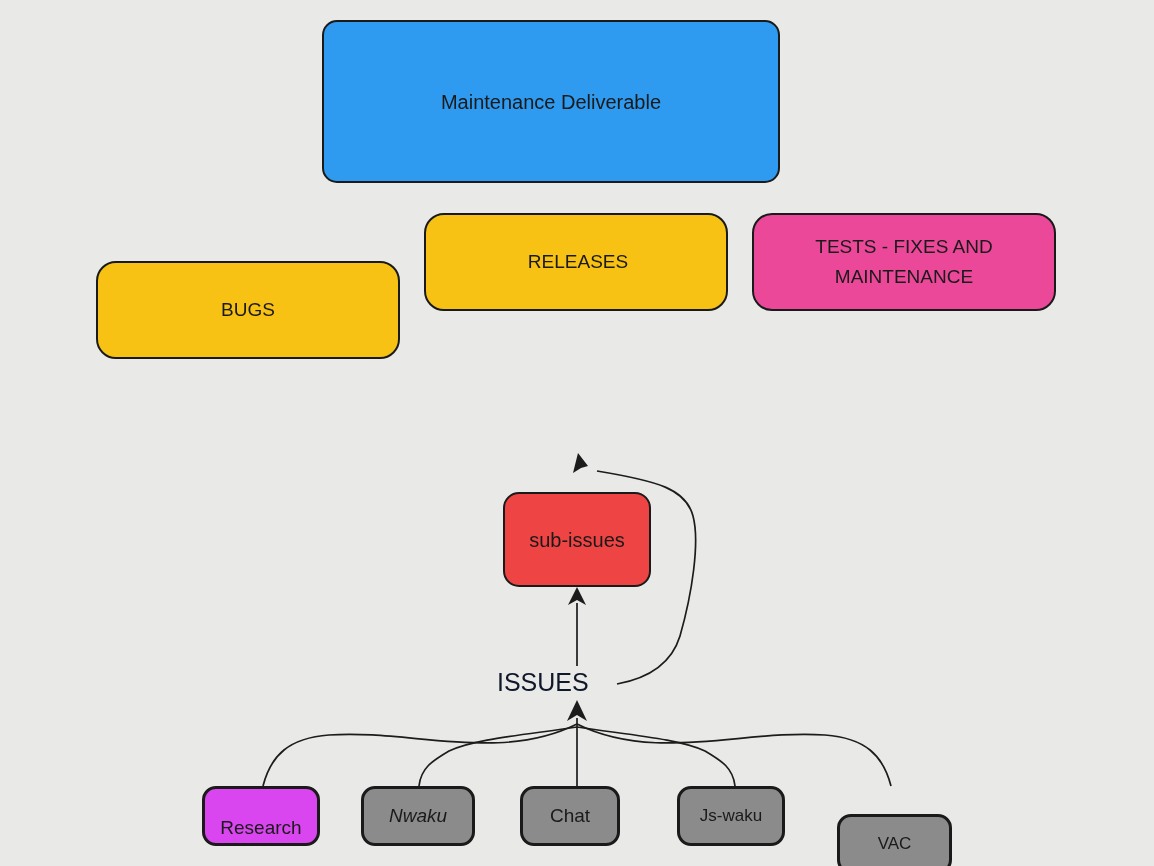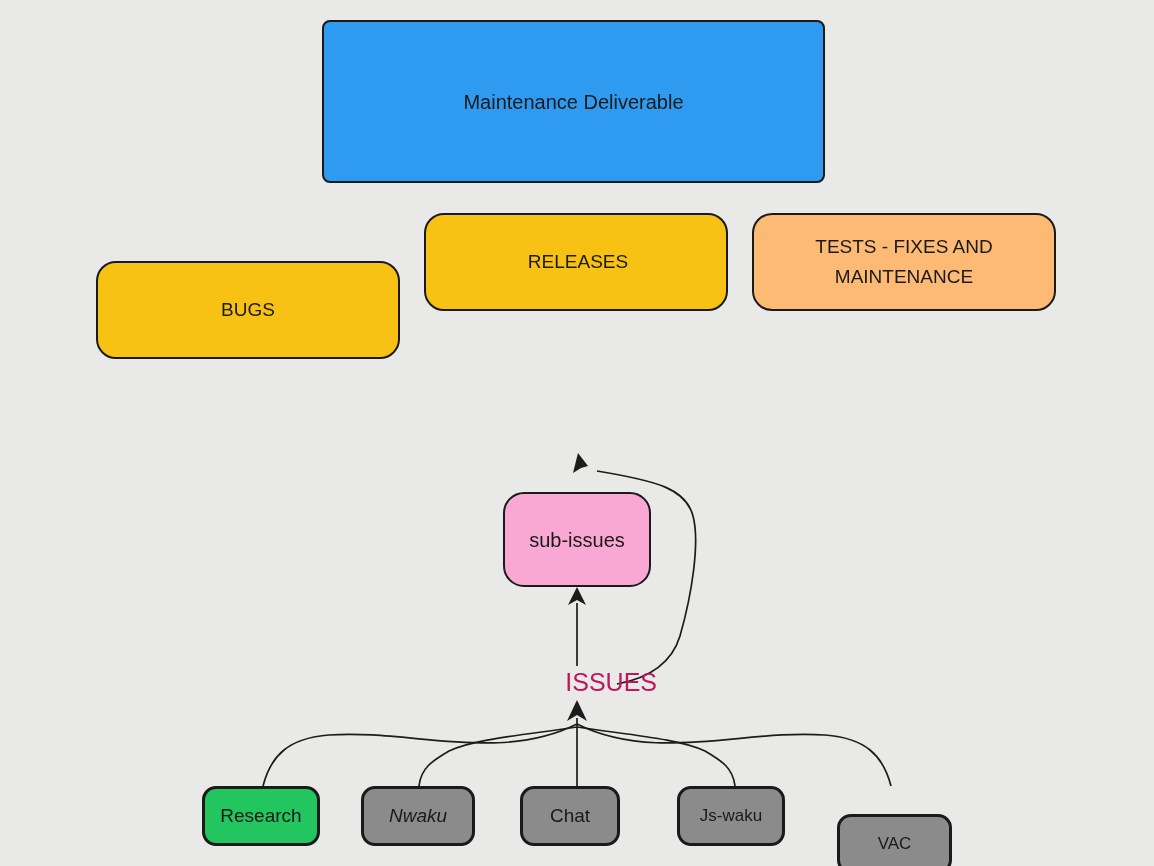--- a/index.html
+++ b/index.html
@@ -8,37 +8,37 @@
     overflow:hidden;font-family:"Liberation Sans",sans-serif;color:#1a1a1a;
   }
   .edges{position:absolute;left:0;top:0;width:1154px;height:866px;}
   .edges path{fill:none;stroke:#1c1c1c;stroke-width:1.7;}
   .edges polygon{fill:#1c1c1c;stroke:none;}
   .node{
     position:absolute;display:flex;align-items:center;justify-content:center;
     text-align:center;box-sizing:border-box;border:2.5px solid #1a1a1a;
     line-height:1.6;
   }
-  .node-root{left:322px;top:20px;width:503px;height:163px;border-radius:8px;font-size:20px;}
+  .node-root{left:322px;top:20px;width:458px;height:163px;border-radius:15px;font-size:20px;}
   .node-amber{top:213px;width:304px;height:98px;border-radius:20px;font-size:19px;padding:0 28px;}
   .node-bugs{left:96px;margin-top:48px;}
   .node-releases{left:424px;}
   .node-tests{left:752px;}
   .node-yellow{left:503px;width:148px;border-radius:21px;font-size:20px;}
   .node-description{top:360px;height:90px;}
   .node-subissues{top:492px;height:95px;}
   .node-gray{top:786px;height:60px;border-radius:14px;border-width:3px;font-size:19px;}
   .node-research{left:202px;width:118px;}
   .node-nwaku{left:361px;width:114px;}
   .node-chat{left:520px;width:100px;}
   .node-jswaku{left:677px;width:108px;font-size:17px;}
   .node-vac{left:837px;width:115px;font-size:17px;}
   .label-issues{
-    position:absolute;left:497px;top:668px;width:160px;text-align:right;
-    font-size:25px;color:#be185d;
+    position:absolute;left:497px;top:668px;width:160px;text-align:left;
+    font-size:25px;color:#0f172a;
   }
 </style>
 </head>
 <body>
 
 <div class="canvas">
 
   <svg class="edges" viewBox="0 0 1154 866" aria-hidden="true">
 
     <path d="M 577 666 L 577 603"></path>
@@ -59,33 +59,33 @@
   <div class="node node-root" style="background: rgb(47, 155, 240);">
     <span>Maintenance Deliverable</span>
   </div>
 
   <div class="node node-amber node-bugs" style="background: rgb(248, 194, 20);">
     <span>BUGS</span>
   </div>
   <div class="node node-amber node-releases" style="background: rgb(248, 194, 20); padding-left: 32px;">
     <span>RELEASES</span>
   </div>
-  <div class="node node-amber node-tests" style="background: #fdba74;">
+  <div class="node node-amber node-tests" style="background: #ec4899;">
     <span>TESTS - FIXES AND MAINTENANCE</span>
   </div>
 
-  <div class="node node-yellow node-subissues" style="background: #f9a8d4;">
+  <div class="node node-yellow node-subissues" style="background: #ef4444; border-radius: 16px;">
     <span>sub-issues</span>
   </div>
 
   <div class="label-issues">
     <span>ISSUES</span>
   </div>
 
-  <div class="node node-gray node-research" style="background: #22c55e;">
+  <div class="node node-gray node-research" style="background: #d946ef; align-items: flex-end;">
     <span>Research</span>
   </div>
   <div class="node node-gray node-nwaku" style="background: rgb(139, 139, 139); font-style: italic;">
     <span>Nwaku</span>
   </div>
   <div class="node node-gray node-chat" style="background: rgb(139, 139, 139);">
     <span>Chat</span>
   </div>
   <div class="node node-gray node-jswaku" style="background: rgb(139, 139, 139);">
     <span>Js-waku</span>

